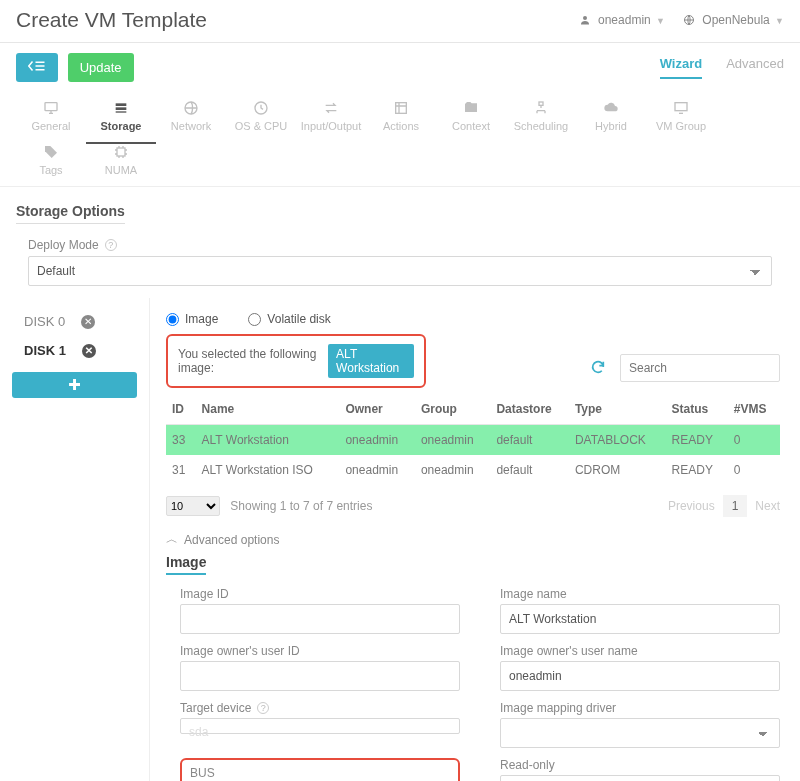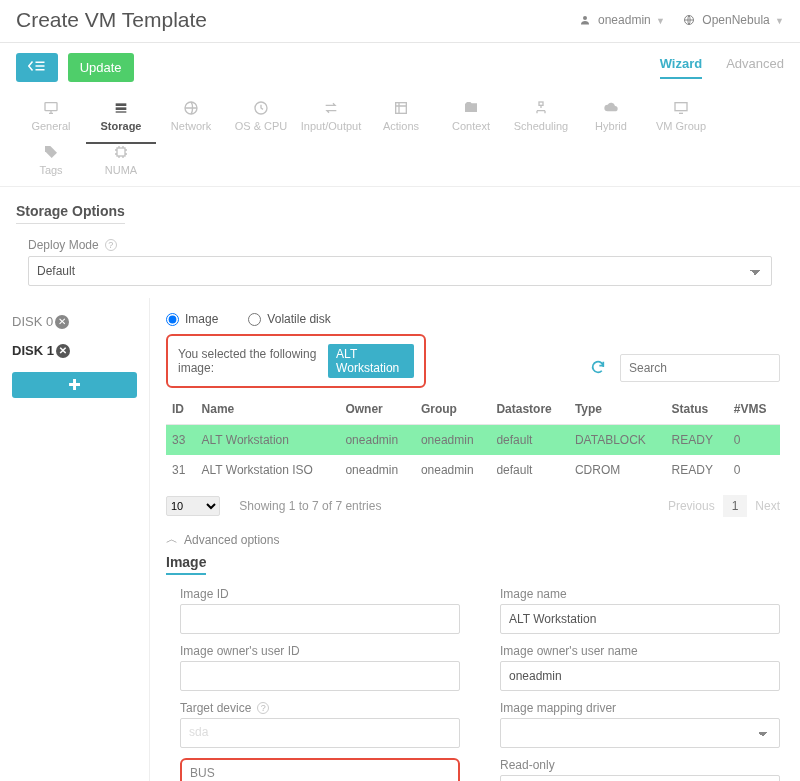--- a/index.html
+++ b/index.html
@@ -26,21 +26,21 @@
   .section-head { margin: 16px 16px 6px; font-size: 14px; font-weight: 600; color: #555; border-bottom: 1px solid #ddd; padding-bottom: 4px; display: inline-block; text-align: right; }
 
   .form-block { padding: 8px 28px 12px; }
   .lbl { font-size: 12px; color: #888; margin-bottom: 4px; display: flex; align-items: center; gap: 6px; }
   .help { width: 12px; height: 12px; border: 1px solid #ccc; border-radius: 50%; font-size: 9px; color: #bbb; display: inline-flex; align-items: center; justify-content: center; }
   select.full, input.full { width: 100%; height: 30px; border: 1px solid #d8d8d8; border-radius: 2px; padding: 4px 8px; font-size: 12px; background: #fff; color: #555; }
   select.full { appearance: none; background-image: linear-gradient(45deg, transparent 50%, #888 50%), linear-gradient(135deg, #888 50%, transparent 50%); background-position: calc(100% - 16px) 13px, calc(100% - 11px) 13px; background-size: 5px 5px, 5px 5px; background-repeat: no-repeat; }
 
   .two-col { display: flex; }
   .disks-col { width: 150px; border-right: 1px solid #eee; padding: 16px 12px; }
-  .disk-item { display: flex; align-items: center; gap: 2px; color: #888; font-size: 13px; margin-bottom: 14px; }
+  .disk-item { display: flex; align-items: center; gap: 16px; color: #888; font-size: 13px; margin-bottom: 14px; margin-left: 12px; }
   .disk-item.active { color: #333; font-weight: 700; }
   .disk-remove { width: 14px; height: 14px; border-radius: 50%; background: #888; color: #fff; font-size: 10px; display: inline-flex; align-items: center; justify-content: center; cursor: pointer; }
   .disk-item.active .disk-remove { background: #555; }
   .add-disk { background: #3bb0c9; color: #fff; border: none; border-radius: 3px; width: 100%; height: 26px; cursor: pointer; font-size: 15px; }
 
   .disk-main { flex: 1; padding: 14px 20px 14px 16px; }
   .radio-row { display: flex; gap: 30px; font-size: 12px; color: #555; margin-bottom: 8px; }
   .radio-row label { display: flex; align-items: center; gap: 6px; }
 
   .callout { border: 2px solid #e74c3c; border-radius: 6px; padding: 8px 10px; margin-bottom: 10px; font-size: 12px; color: #666; display: flex; align-items: center; gap: 6px; }
@@ -249,21 +249,21 @@
             <td>CDROM</td>
             <td>READY</td>
             <td>0</td>
         </tr>
       </tbody>
     </table>
 
     <div class="pager-row">
       <div>
         <select><option>10</option></select>
-        <span style="margin-left:16px;">Showing 1 to 7 of 7 entries</span>
+        <span style="margin-left:7px;">Showing 1 to 7 of 7 entries</span>
       </div>
       <div class="pager">
         <span class="dis">Previous</span>
         <span class="pg">1</span>
         <span class="dis">Next</span>
       </div>
     </div>
 
     <div class="adv-toggle">
       <span>︿</span>
@@ -286,21 +286,21 @@
       </div>
       <div class="field">
         <div class="lbl">Image owner's user name</div>
         <input class="full" value="oneadmin" style="">
       </div>
       <div class="field">
         <div class="lbl">
             <span>Target device</span> 
             <span class="help">?</span>
           </div>
-        <div style="border:1px solid #d8d8d8;height:30px;border-radius:2px;">
+        <div style="border:1px solid #d8d8d8;height:16px;border-radius:2px;">
             <div class="hint-val">sda</div>
           </div>
       </div>
       <div class="field">
         <div class="lbl">Image mapping driver</div>
         <select class="full"><option></option></select>
       </div>
       <div class="field bus-callout">
         <div class="lbl">BUS</div>
 

